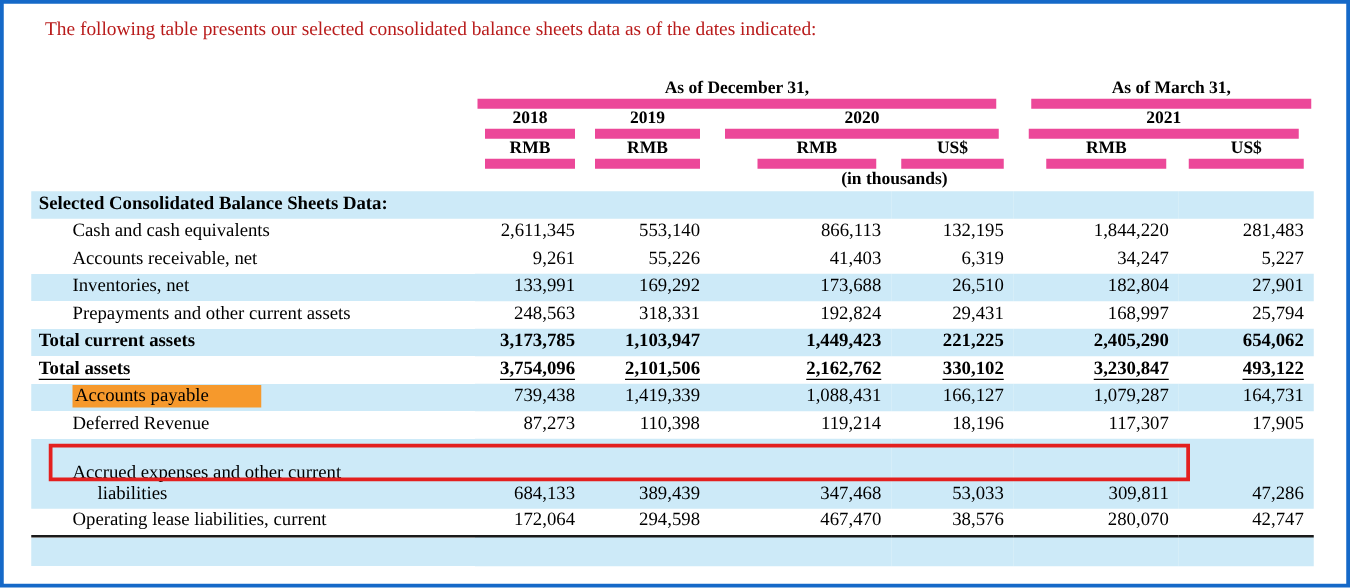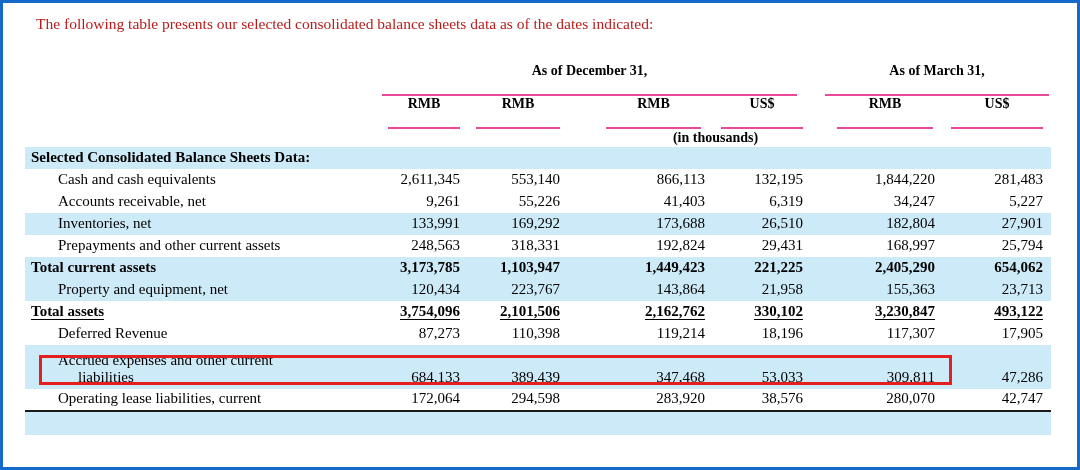--- a/index.html
+++ b/index.html
@@ -13,32 +13,32 @@
   .intro{position:absolute;top:12px;left:33px;font:15.5px "Liberation Serif",serif;color:#b91c1c;}
   .tablewrap{position:absolute;top:60px;left:22px;width:1026px;}
   table{border-collapse:collapse;table-layout:fixed;width:1026px;font-family:"Liberation Serif",serif;color:#000;}
   td{padding:0;vertical-align:bottom;}
   
   thead td{font-weight:bold;font-size:14px;text-align:center;vertical-align:bottom;}
   tr.g-row td{height:17px;}
   tr.y-row td{height:20px;}
   tr.c-row td{height:20px;}
   tr.u-row td{height:18px;}
-  .rule{border-bottom:2px solid #ec4899;padding-bottom:16px;line-height:15px;}
+  .rule{border-bottom:8px solid #ec4899;padding-bottom:1px;line-height:15px;}
   .g1{margin:0 14px 0 2px;}
   .g2{margin:0 2px 0 14px;}
   .yr{margin:0 8px;}
   .ysp{margin:0 12px;}
   .cur{margin:0 8px;}
   .c3{margin:0 12px 0 38px;}
   .c5{margin:0 10px 0 26px;}
   .units{text-align:center;vertical-align:middle;}
   
   tbody tr{height:22px;}
-  tbody tr.twoline{height:44px;}
+  tbody tr.twoline{height:56px;}
   tbody tr.r-toprule{height:24px;}
   tbody td{font-size:15px;padding-bottom:3px;}
   tbody tr.shade td{background:var(--row-blue);}
   tbody tr.bold td{font-weight:bold;}
   td.lbl{white-space:nowrap;overflow:hidden;}
   .ind0{padding-left:6px;}
   .ind1{padding-left:33px;}
   .line2{padding-left:20px;}
   td.num{text-align:right;padding-right:8px;white-space:nowrap;}
   .r-underline .val,.r-underline .lbltxt{border-bottom:1.6px solid #000;}
@@ -66,20 +66,35 @@
       <thead>
         <tr class="g-row">
           <td></td>
           <td colspan="4">
             <div class="rule g1">As of December 31,</div>
           </td>
           <td colspan="2">
             <div class="rule g2">As of March 31,</div>
           </td>
         </tr>
+        <tr class="y-row">
+          <td></td>
+          <td>
+              <div class="rule yr">2018</div>
+            </td>
+          <td>
+              <div class="rule yr">2019</div>
+            </td>
+          <td colspan="2">
+              <div class="rule ysp">2020</div>
+            </td>
+          <td colspan="2">
+              <div class="rule ysp">2021</div>
+            </td>
+        </tr>
         <tr class="c-row">
           <td></td>
           <td>
               <div class="rule cur">RMB</div>
             </td>
           <td>
               <div class="rule cur">RMB</div>
             </td>
           <td>
               <div class="rule c3">RMB</div>
@@ -147,38 +162,38 @@
           </tr>
           <tr class="shade bold">
             <td class="lbl ind0"><span class="lbltxt">Total current assets</span></td>
             <td class="num"><span class="val">3,173,785</span></td>
             <td class="num"><span class="val">1,103,947</span></td>
             <td class="num"><span class="val">1,449,423</span></td>
             <td class="num"><span class="val">221,225</span></td>
             <td class="num"><span class="val">2,405,290</span></td>
             <td class="num"><span class="val">654,062</span></td>
           </tr>
-          <tr class="shade">
-            <td class="lbl ind1"><span class="lbltxt">Property and equipment, net</span></td>
-            <td class="num"><span class="val">120,434</span></td>
-            <td class="num"><span class="val">223,767</span></td>
-            <td class="num"><span class="val">143,864</span></td>
-            <td class="num"><span class="val">21,958</span></td>
-            <td class="num"><span class="val">155,363</span></td>
-            <td class="num"><span class="val">23,713</span></td>
-          </tr>
           <tr class="bold r-underline">
             <td class="lbl ind0"><span class="lbltxt">Total assets</span></td>
             <td class="num"><span class="val">3,754,096</span></td>
             <td class="num"><span class="val">2,101,506</span></td>
             <td class="num"><span class="val">2,162,762</span></td>
             <td class="num"><span class="val">330,102</span></td>
             <td class="num"><span class="val">3,230,847</span></td>
             <td class="num"><span class="val">493,122</span></td>
           </tr>
+          <tr class="shade" id="ap-row">
+            <td class="lbl ind1"><span class="lbltxt hl">Accounts payable</span></td>
+            <td class="num"><span class="val">739,438</span></td>
+            <td class="num"><span class="val">1,419,339</span></td>
+            <td class="num"><span class="val">1,088,431</span></td>
+            <td class="num"><span class="val">166,127</span></td>
+            <td class="num"><span class="val">1,079,287</span></td>
+            <td class="num"><span class="val">164,731</span></td>
+          </tr>
           <tr class="">
             <td class="lbl ind1"><span class="lbltxt">Deferred Revenue</span></td>
             <td class="num"><span class="val">87,273</span></td>
             <td class="num"><span class="val">110,398</span></td>
             <td class="num"><span class="val">119,214</span></td>
             <td class="num"><span class="val">18,196</span></td>
             <td class="num"><span class="val">117,307</span></td>
             <td class="num"><span class="val">17,905</span></td>
           </tr>
           <tr class="shade twoline">
@@ -190,21 +205,21 @@
             <td class="num"><span class="val">389,439</span></td>
             <td class="num"><span class="val">347,468</span></td>
             <td class="num"><span class="val">53,033</span></td>
             <td class="num"><span class="val">309,811</span></td>
             <td class="num"><span class="val">47,286</span></td>
           </tr>
           <tr class="">
             <td class="lbl ind1"><span class="lbltxt">Operating lease liabilities, current</span></td>
             <td class="num"><span class="val">172,064</span></td>
             <td class="num"><span class="val">294,598</span></td>
-            <td class="num"><span class="val">283,920</span></td>
+            <td class="num"><span class="val">467,470</span></td>
             <td class="num"><span class="val">38,576</span></td>
             <td class="num"><span class="val">280,070</span></td>
             <td class="num"><span class="val">42,747</span></td>
           </tr>
           <tr class="shade bold r-toprule">
             <td class="lbl ind0"></td>
             <td class="num"></td>
             <td class="num"></td>
             <td class="num"></td>
             <td class="num"></td>

